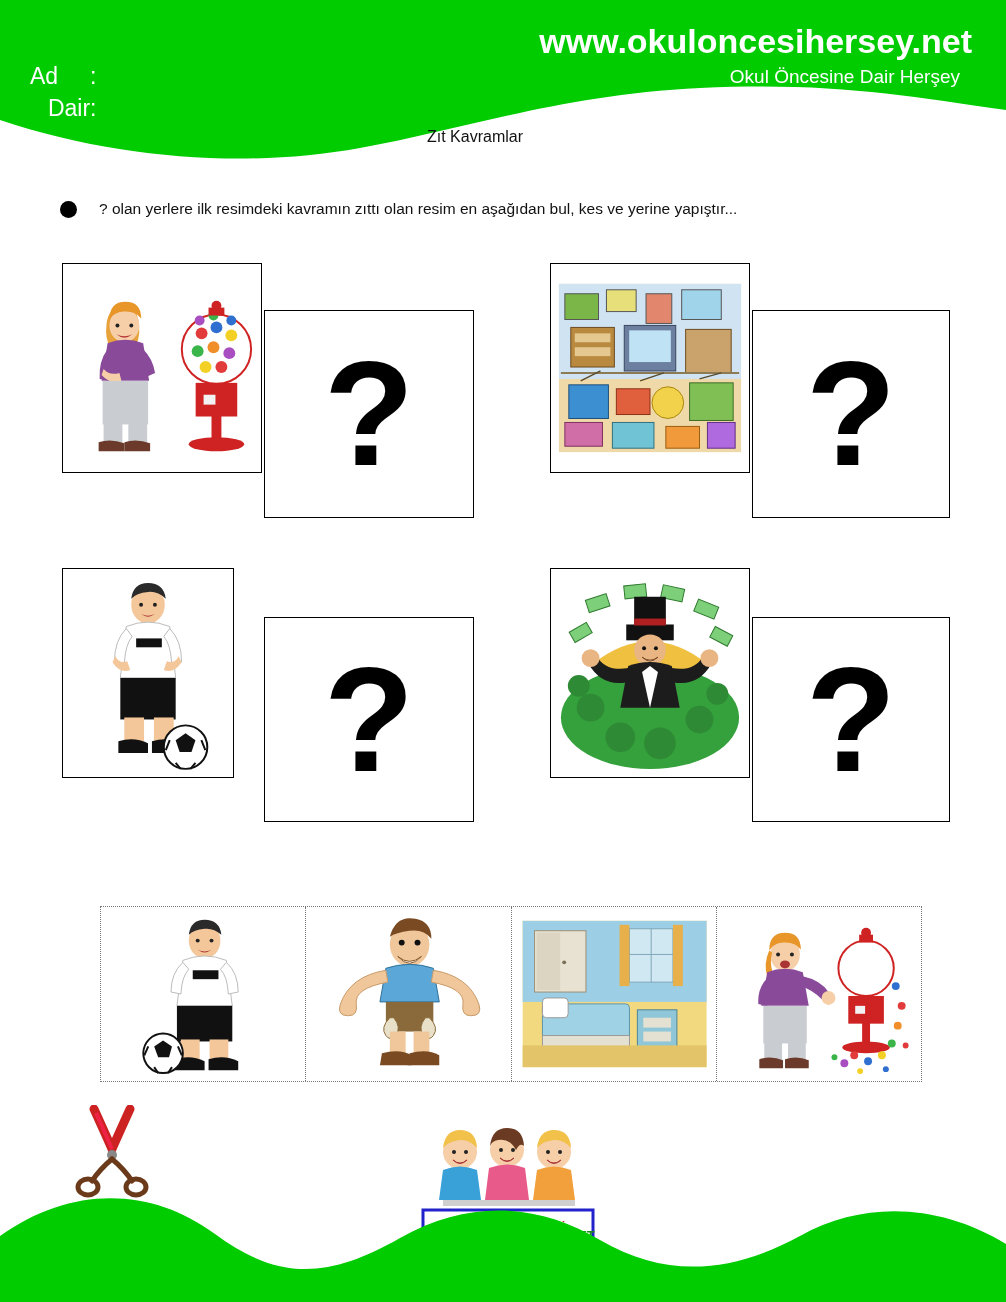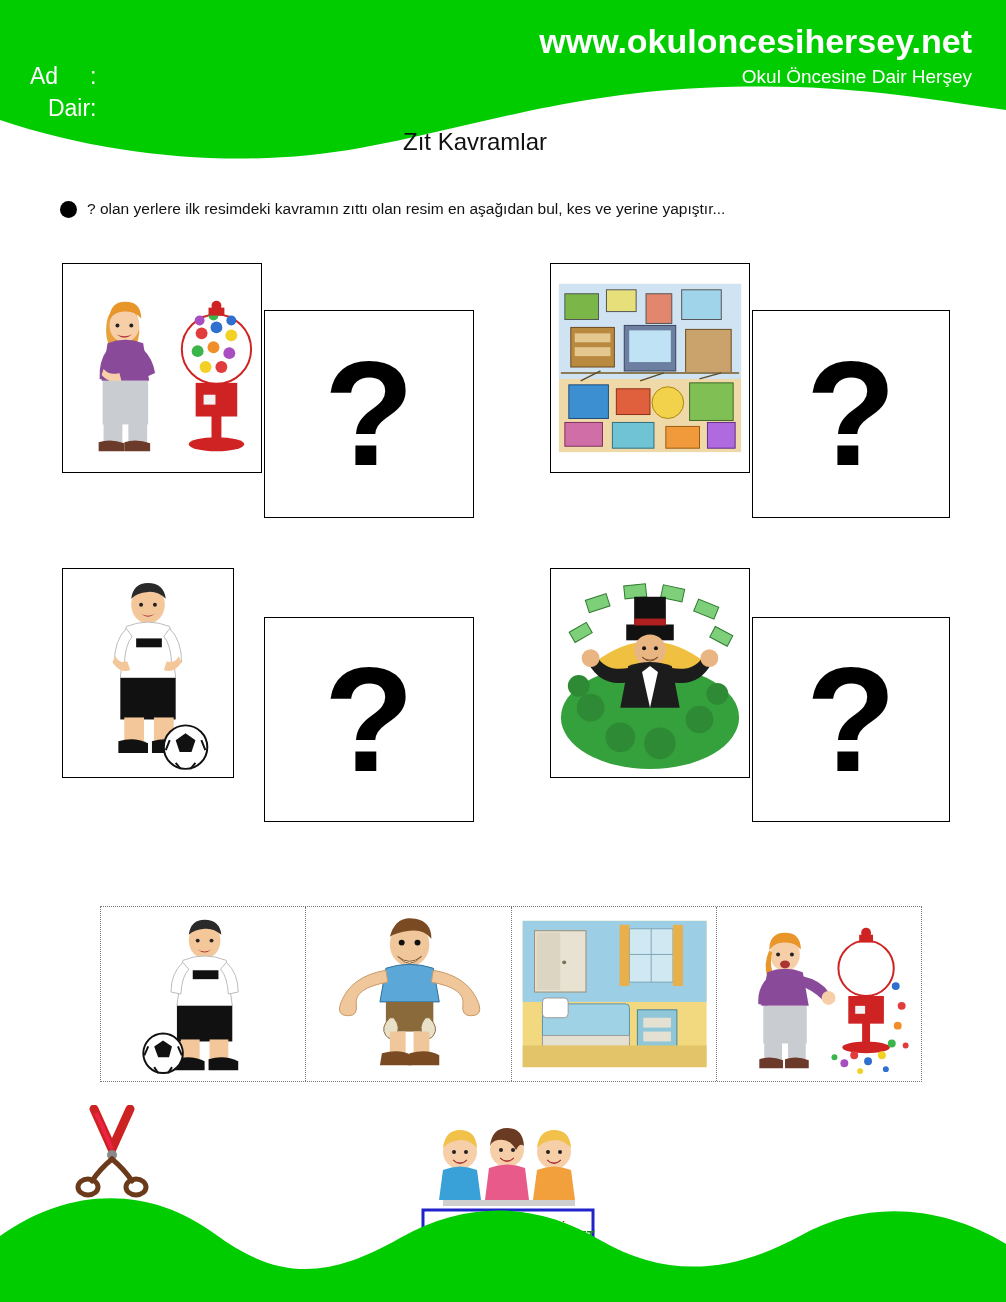--- a/index.html
+++ b/index.html
@@ -14,35 +14,35 @@
 
   
   .header-wrap{position:absolute;top:0;left:0;width:1006px;height:185px;}
   .header-svg{position:absolute;top:0;left:0;}
   .site-url{
     position:absolute;top:22px;right:34px;
     color:#ffffff;font-size:34px;font-weight:bold;letter-spacing:0px;
     text-align:left;white-space:nowrap;
   }
   .site-tag{
-    position:absolute;top:66px;right:34px;
+    position:absolute;top:66px;right:46px;
     color:#ffffff;font-size:19px;text-align:right;white-space:nowrap;
   }
   .name-block{position:absolute;top:60px;left:30px;color:#ffffff;font-size:23px;line-height:32px;text-align:right;}
   .name-row{white-space:pre;}
   .worksheet-title{
     position:absolute;top:128px;left:0;width:950px;
-    text-align:center;font-size:24px;color:#111;
+    text-align:center;font-size:16px;color:#111;
     font-family:"Liberation Sans", sans-serif;
   }
 
   
   .instruction{
     position:absolute;top:200px;left:60px;width:920px;
-    font-size:15.5px;color:#111;display:flex;align-items:center;gap:10px;
+    font-size:15.5px;color:#111;display:flex;align-items:center;gap:22px;
   }
   .bullet{
     display:inline-block;width:17px;height:17px;border-radius:50%;
     background:#000;flex:0 0 auto;
   }
   .pic-box{
     position:absolute;border:1px solid #000;background:#fff;
     box-sizing:border-box;overflow:hidden;
   }
   .q-box{

